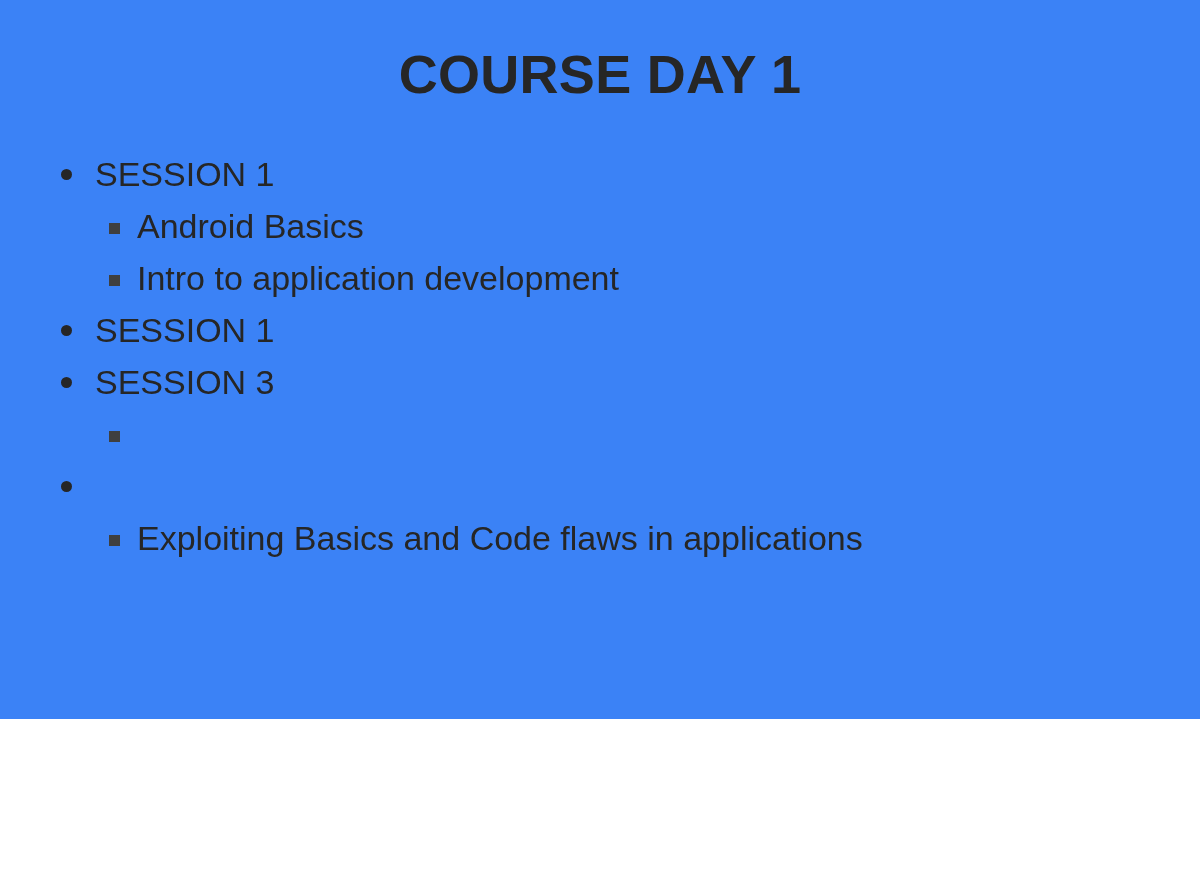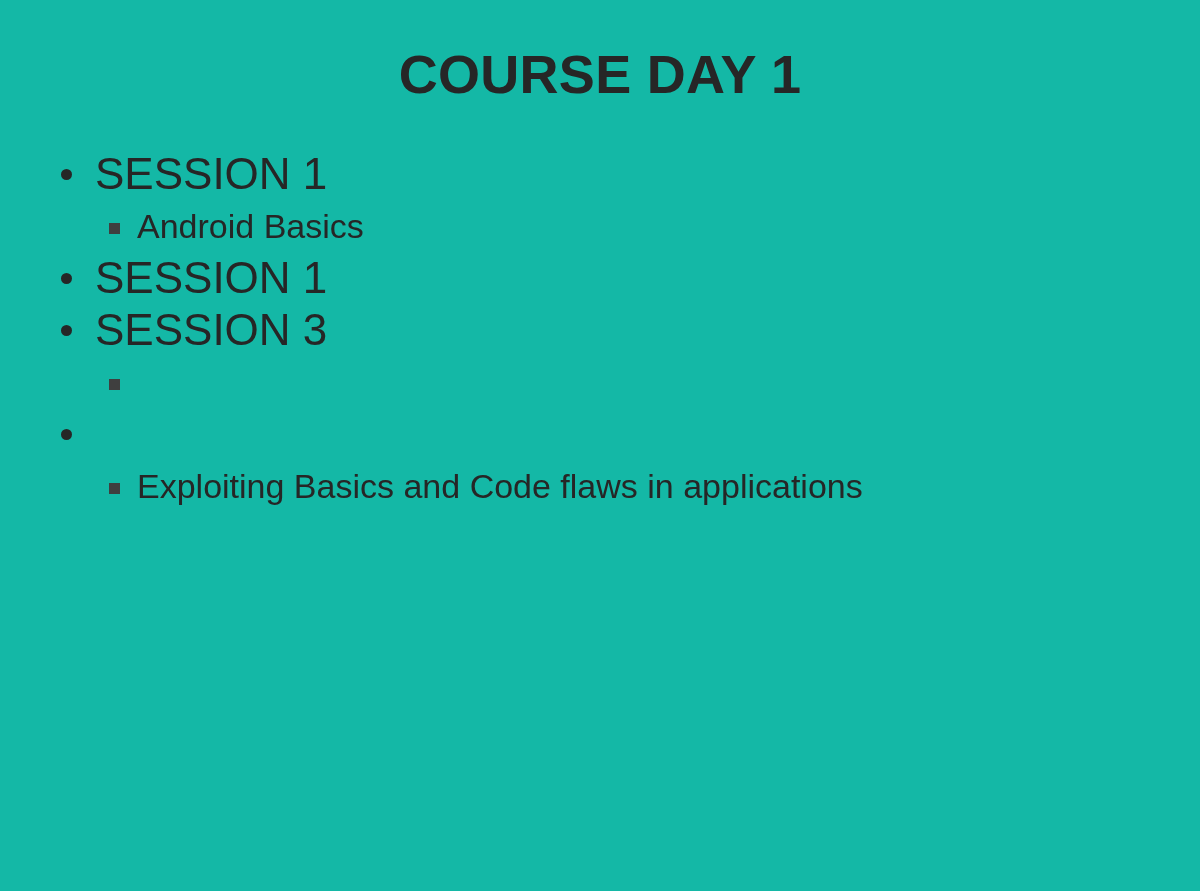--- a/index.html
+++ b/index.html
@@ -9,22 +9,22 @@
   body {
     width: 1200px;
     height: 891px;
     background: #ffffff;
     font-family: "Liberation Sans", sans-serif;
     overflow: hidden;
   }
   .slide {
     position: relative;
     width: 1200px;
-    height: 891px;
-    background: #14b8a6;
+    height: 719px;
+    background: #3b82f6;
     box-sizing: border-box;
   }
   .slide-title {
     position: absolute;
     top: 47px;
     left: 0;
     width: 1200px;
     text-align: center;
     font-size: 54px;
     font-weight: bold;
@@ -40,21 +40,21 @@
     width: 1200px;
   }
   .bullet-row {
     position: relative;
     height: 52px;
     line-height: 52px;
     white-space: nowrap;
     color: #262626;
   }
   .bullet-row.level-1 {
-    font-size: 44px;
+    font-size: 34px;
     padding-left: 8px;
   }
   .bullet-row.level-2 {
     font-size: 34px;
     text-decoration: underline;
   }
   .marker {
     position: absolute;
     top: 0;
     display: block;
@@ -113,20 +113,24 @@
       <span class="marker marker-dot"></span>
       <span class="bullet-text">SESSION 1</span>
     </div>
 
     <div class="bullet-row level-2">
       <span class="marker marker-square"></span>
       <span class="bullet-text">Android Basics</span>
     </div>
 
 
+    <div class="bullet-row level-2">
+      <span class="marker marker-square"></span>
+      <span class="bullet-text">Intro to application development</span>
+    </div>
 
     <div class="bullet-row level-1">
       <span class="marker marker-dot"></span>
       <span class="bullet-text">SESSION 1</span>
     </div>
 
 
     <div class="bullet-row level-1">
       <span class="marker marker-dot"></span>
       <span class="bullet-text">SESSION 3</span>

